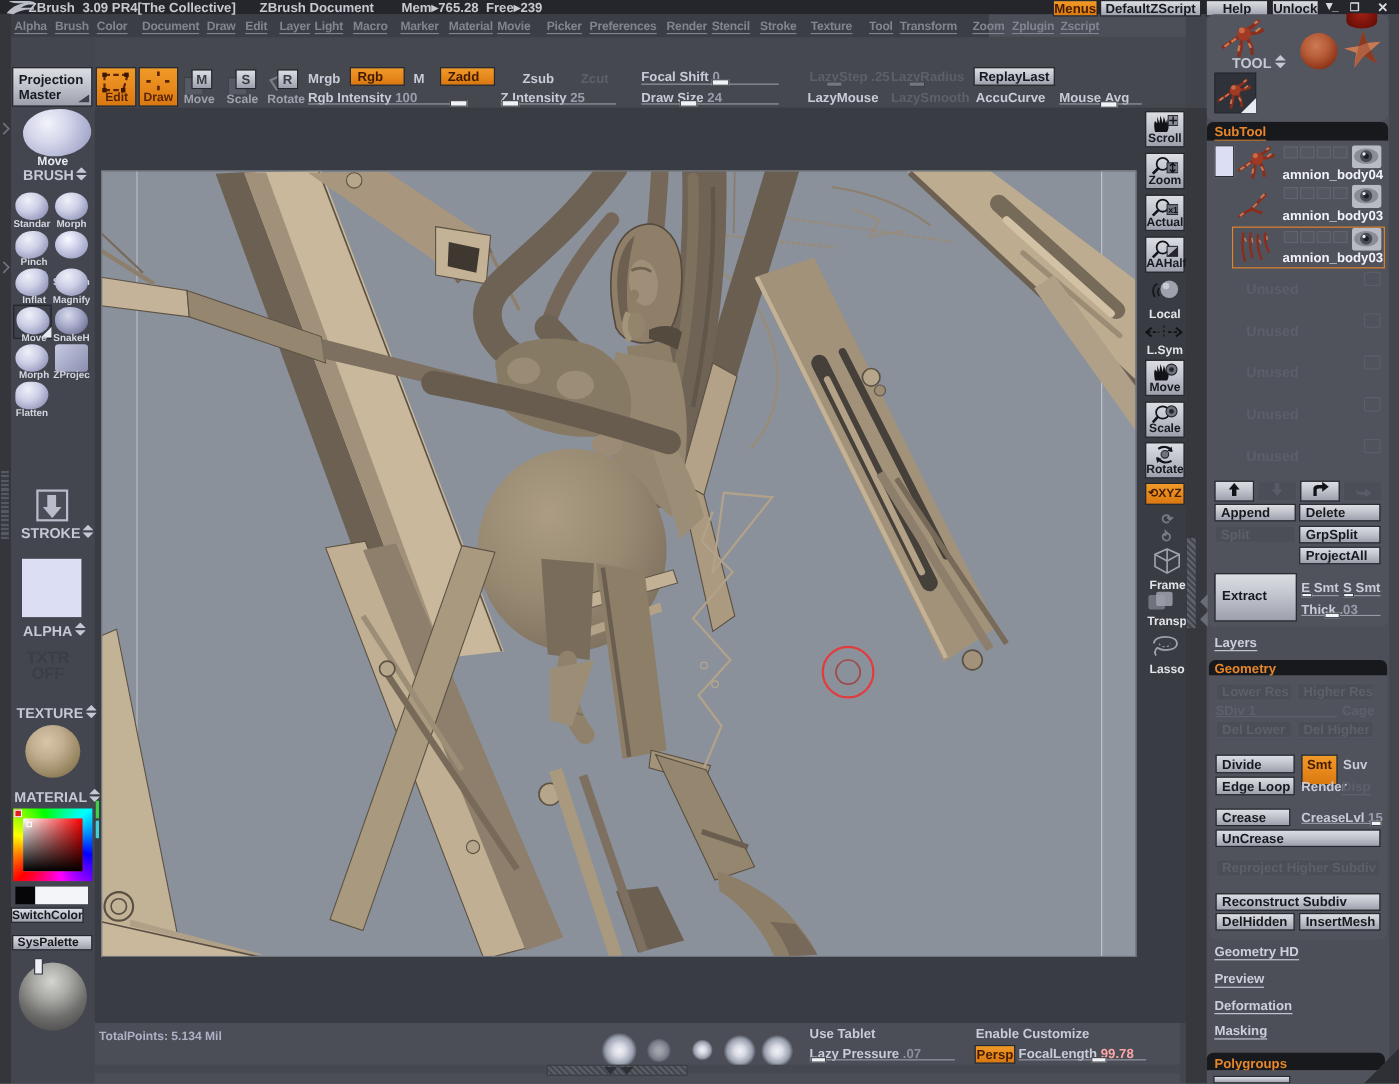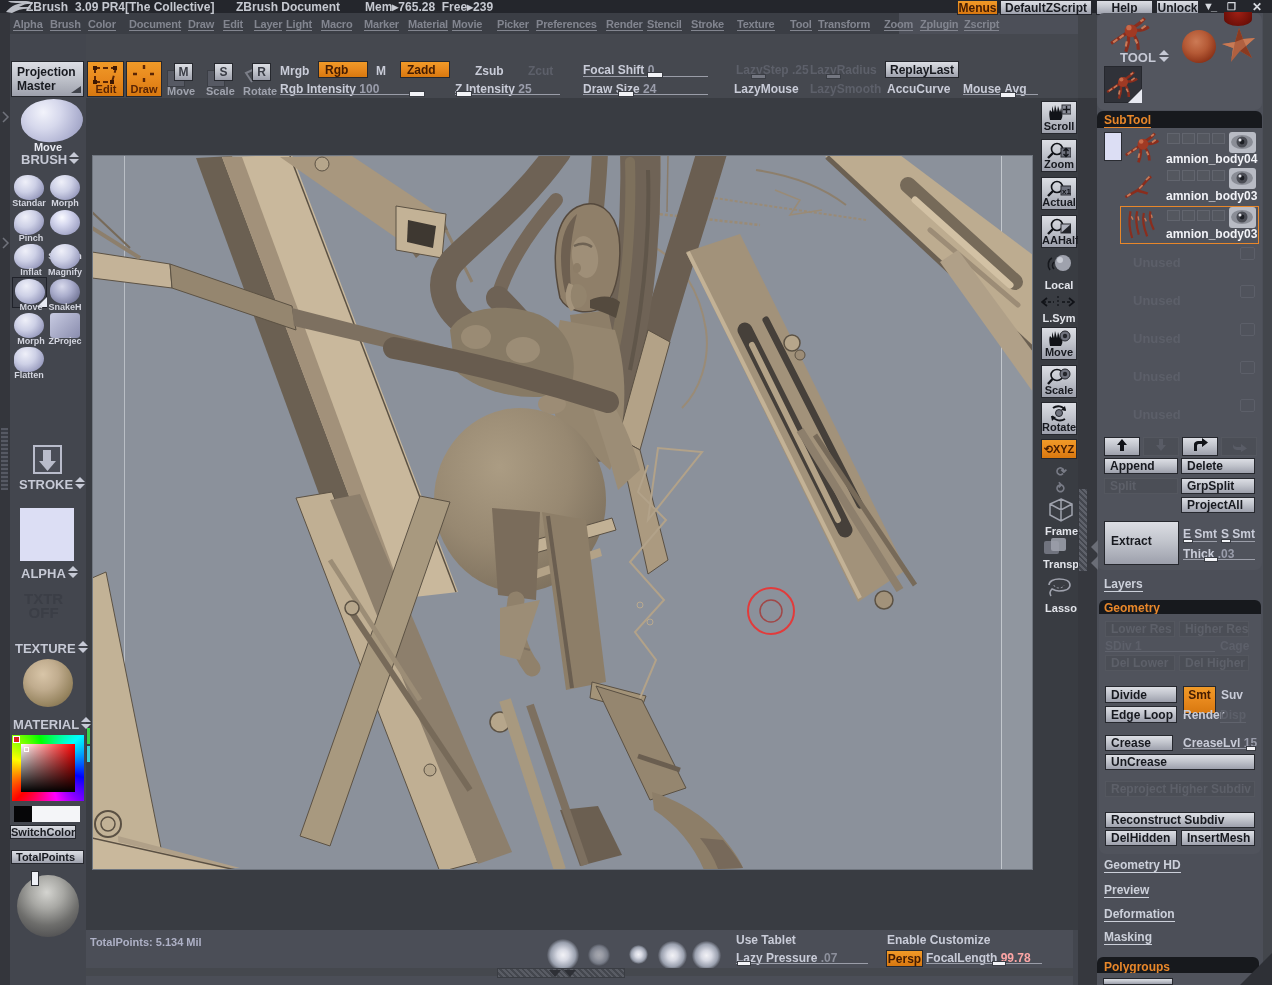--- a/index.html
+++ b/index.html
@@ -236,21 +236,21 @@
         </svg></div>
 
     <div class="abs" style="left:12px;top:735px;width:72px;height:66px;background:conic-gradient(from 225deg,#ff0000,#ffff00,#00ff00,#00ffff,#0000ff,#ff00ff,#ff0000);"></div>
     <div class="abs" style="left:21px;top:744px;width:54px;height:48px;background:linear-gradient(to bottom,rgba(0,0,0,0),rgba(0,0,0,1)),linear-gradient(to right,#ffffff,#ff0000);"></div>
     <div class="abs" style="left:13px;top:736px;width:7px;height:7px;background:#e02020;border:1px solid #ffffff;"></div>
     <div class="abs" style="left:24px;top:747px;width:5px;height:5px;border:1px solid #ffffff;"></div>
 
     <div class="abs" style="left:14px;top:806px;width:18px;height:16px;background:#060608;"></div>
     <div class="abs" style="left:32px;top:806px;width:48px;height:16px;background:#f4f5f8;"></div>
     <div class="abs btn" style="left:10px;top:825px;width:66px;height:14px;font-size:11px;line-height:13px;">SwitchColor</div>
-    <div class="abs btn" style="left:11px;top:850px;width:73px;height:14px;font-size:11px;line-height:13px;text-align:left;padding-left:4px;">TotalPoints</div>
+    <div class="abs btn" style="left:11px;top:850px;width:73px;height:14px;font-size:11px;line-height:13px;text-align:left;padding-left:4px;">SysPalette</div>
 
     <div class="abs" style="left:17px;top:875px;width:62px;height:62px;border-radius:50%;background:radial-gradient(circle at 48% 28%,#d4d4d0 0%,#a8a8a4 30%,#6e6e6c 60%,#3c3c40 100%);"></div>
     <div class="abs" style="left:31px;top:871px;width:8px;height:15px;background:#eef0f6;border:1px solid #2a2c32;"></div>
   </div>
   <div id="viewport" class="abs" style="left:86px;top:98px;width:992px;height:832px;">
   <svg width="992" height="832" viewBox="86 98 992 832">
     <defs>
       <radialGradient id="belly" cx="0.38" cy="0.32" r="0.85">
         <stop offset="0" stop-color="#ab9c83"></stop>
             <stop offset="0.5" stop-color="#978871"></stop>

